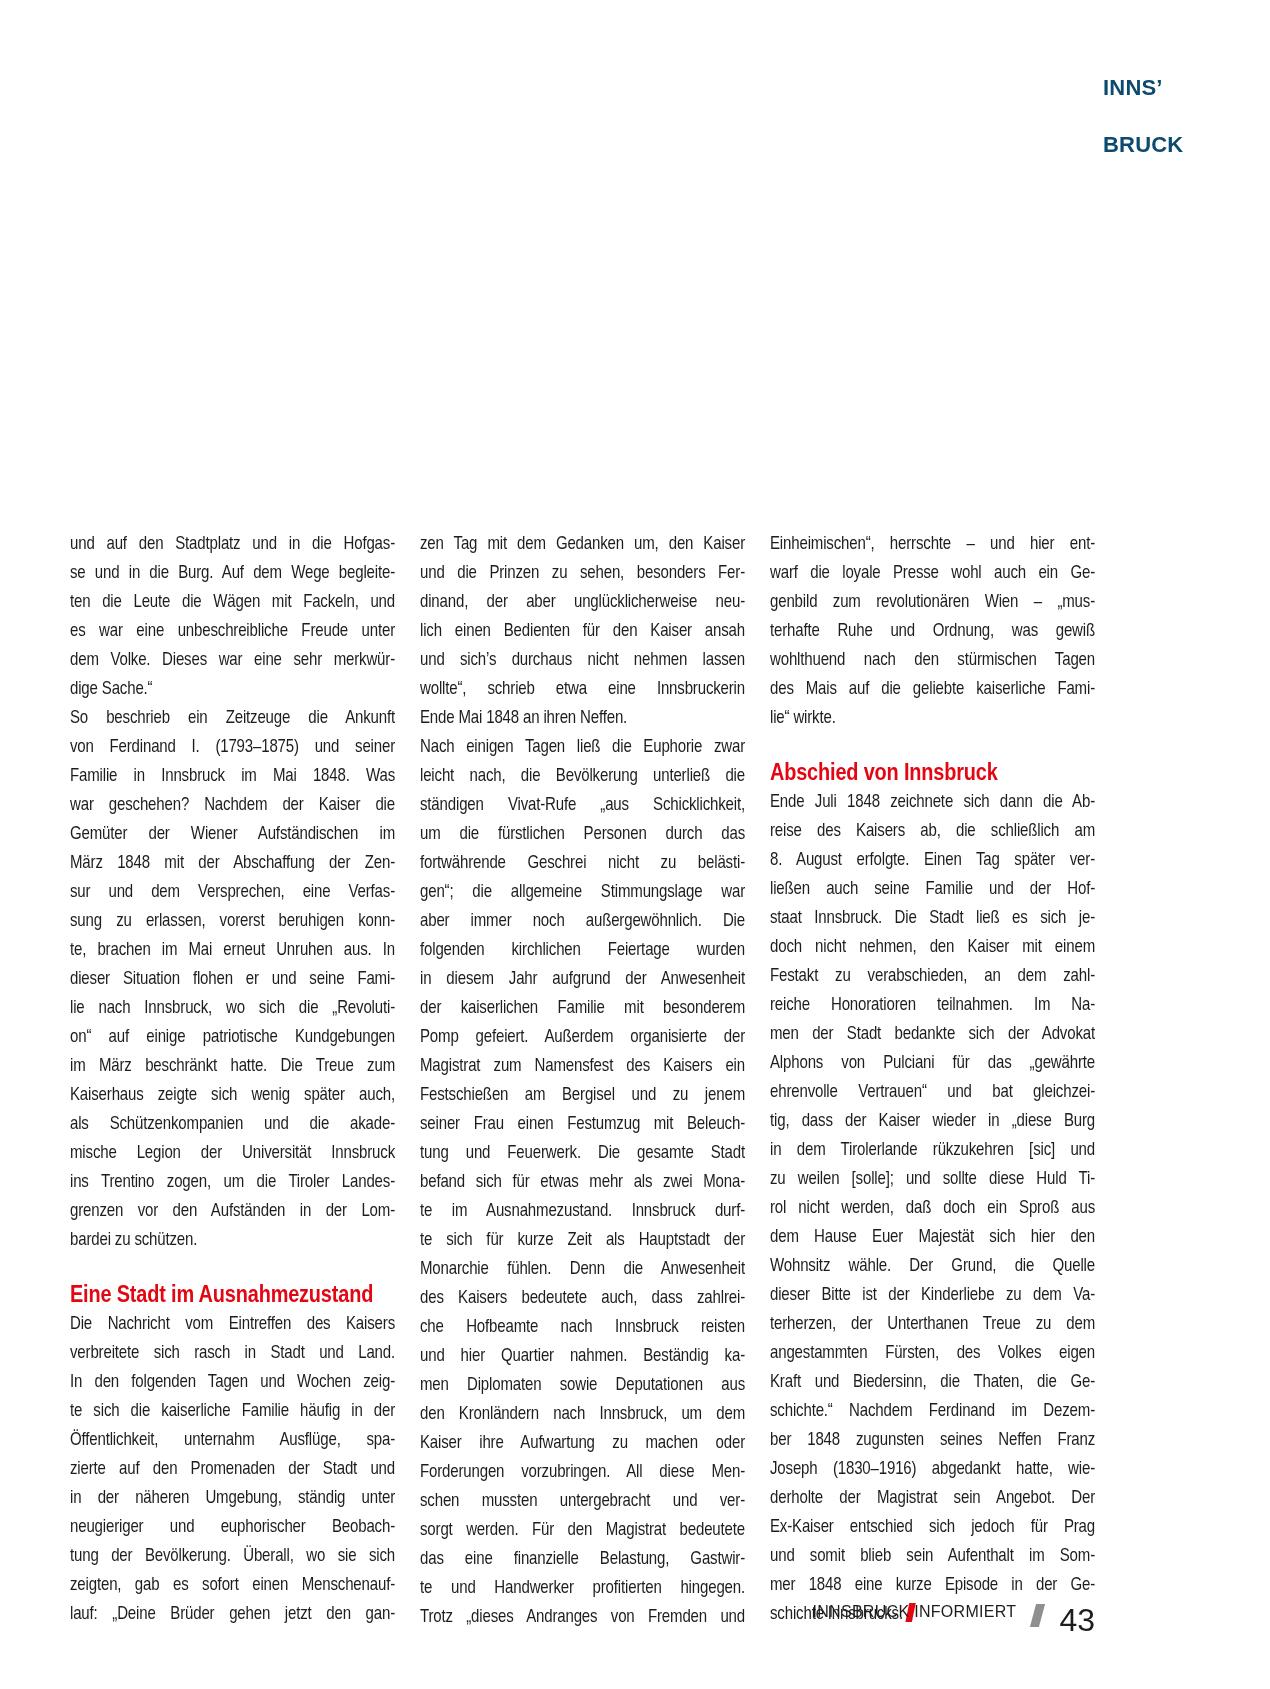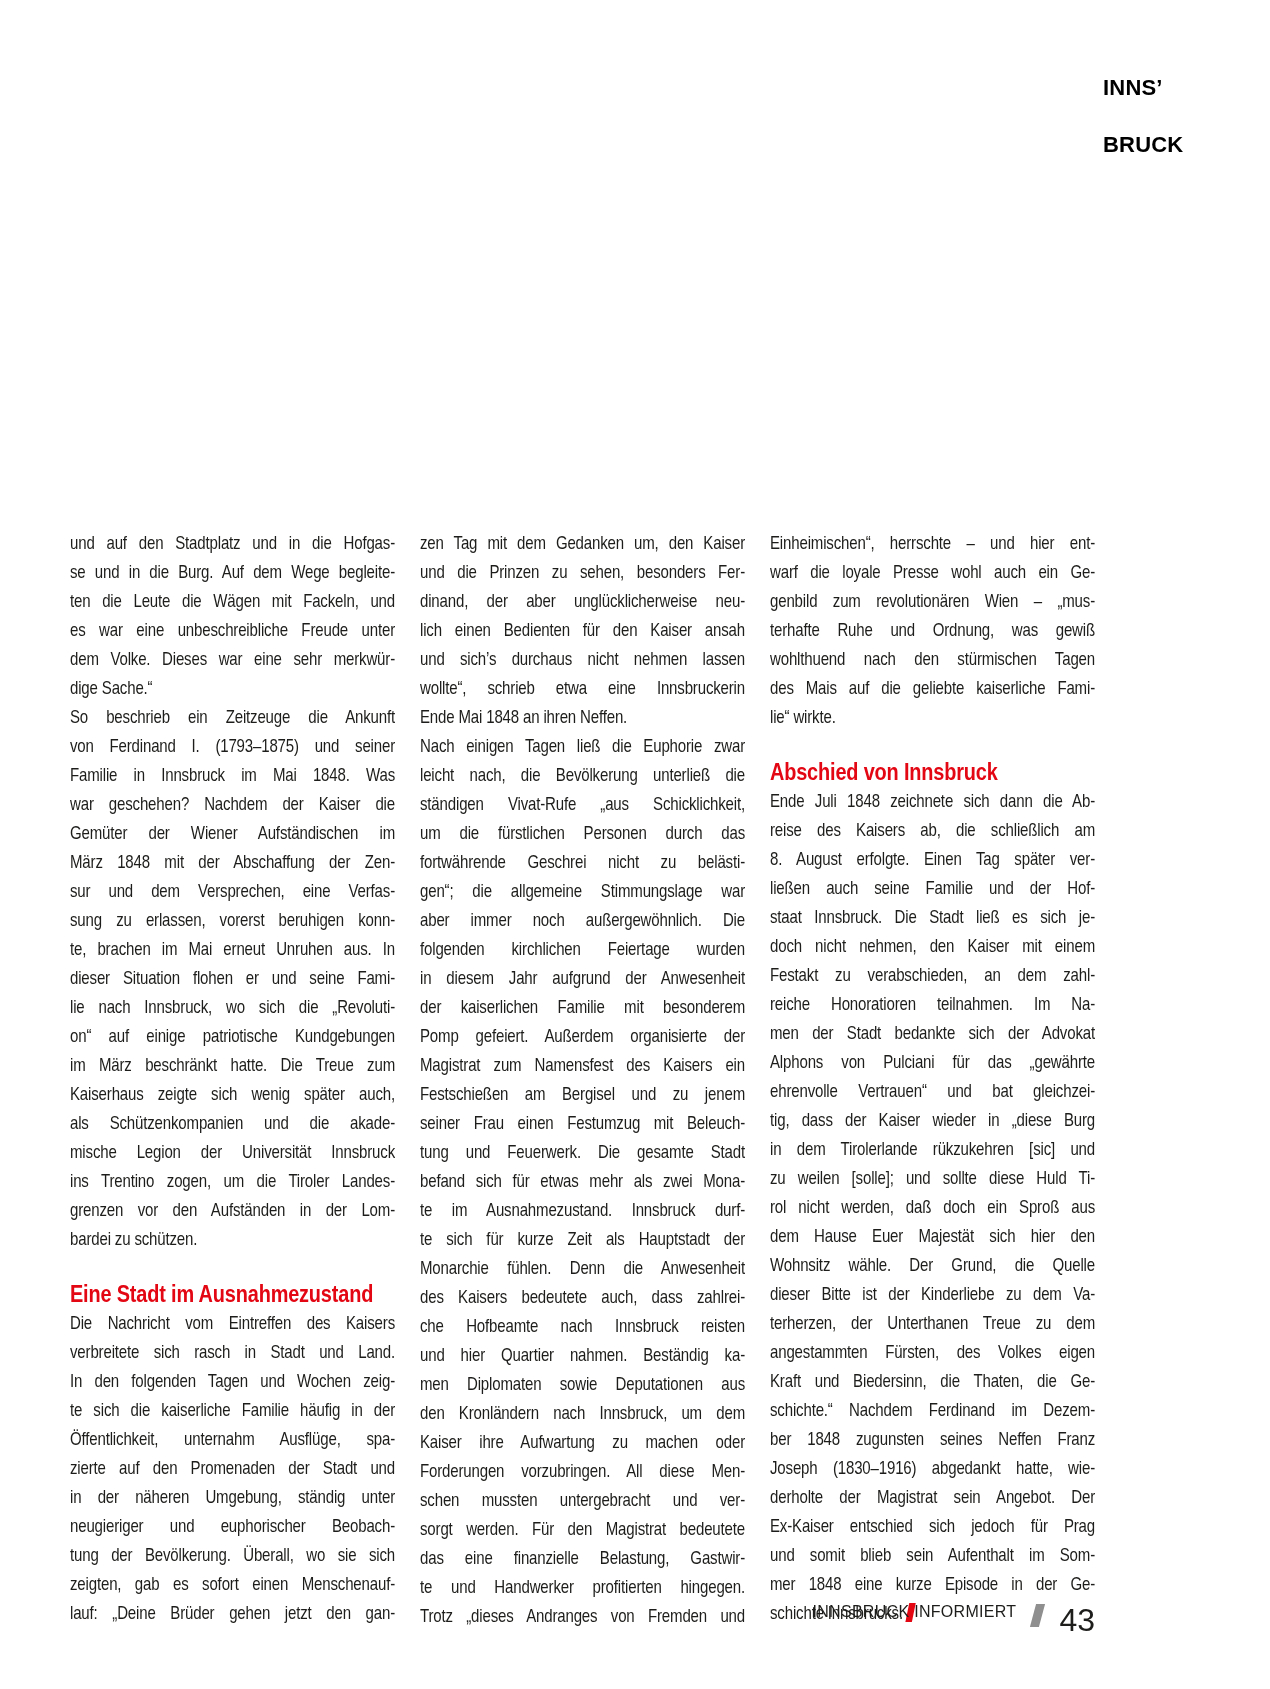--- a/index.html
+++ b/index.html
@@ -10,21 +10,21 @@
     font-family:"Liberation Sans", sans-serif;
     color:#1d1d1b;
     position:relative;
     overflow:hidden;
   }
 
   
   .logo {
     position:absolute; left:1103px; top:40px;
     font-weight:bold; font-size:22px; line-height:19px;
-    letter-spacing:0.2px; color:#000000;
+    letter-spacing:0.2px; color:#0c4a6e;
     white-space:pre;
   }
 
   
   #columns {
     position:absolute; left:70px; top:528px;
     display:flex; gap:25px;
   }
   .col { width:325px; }
   

